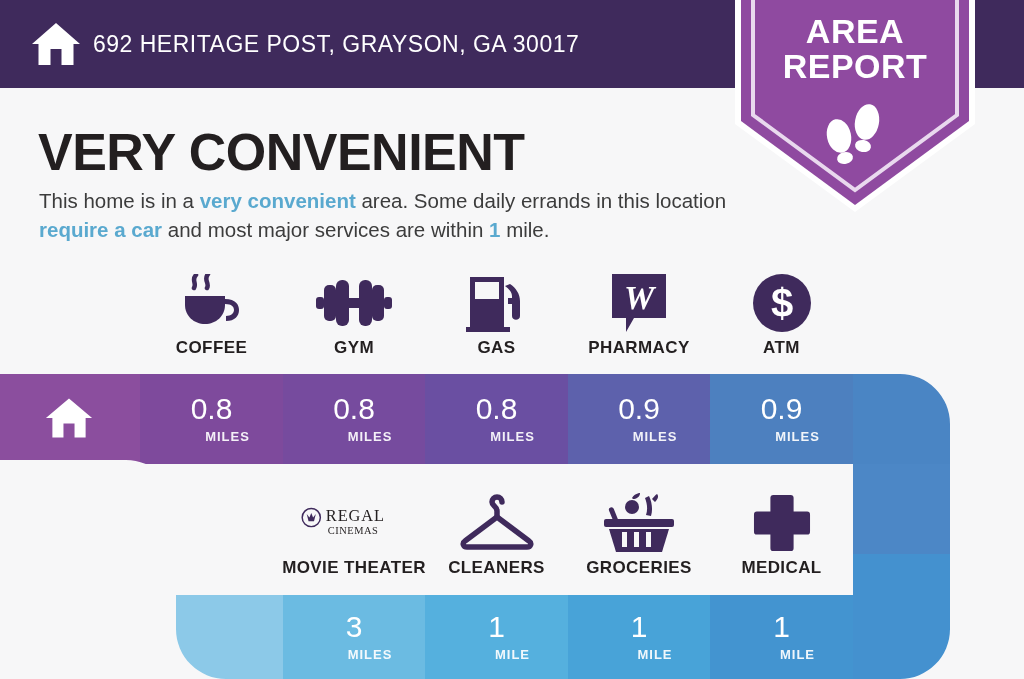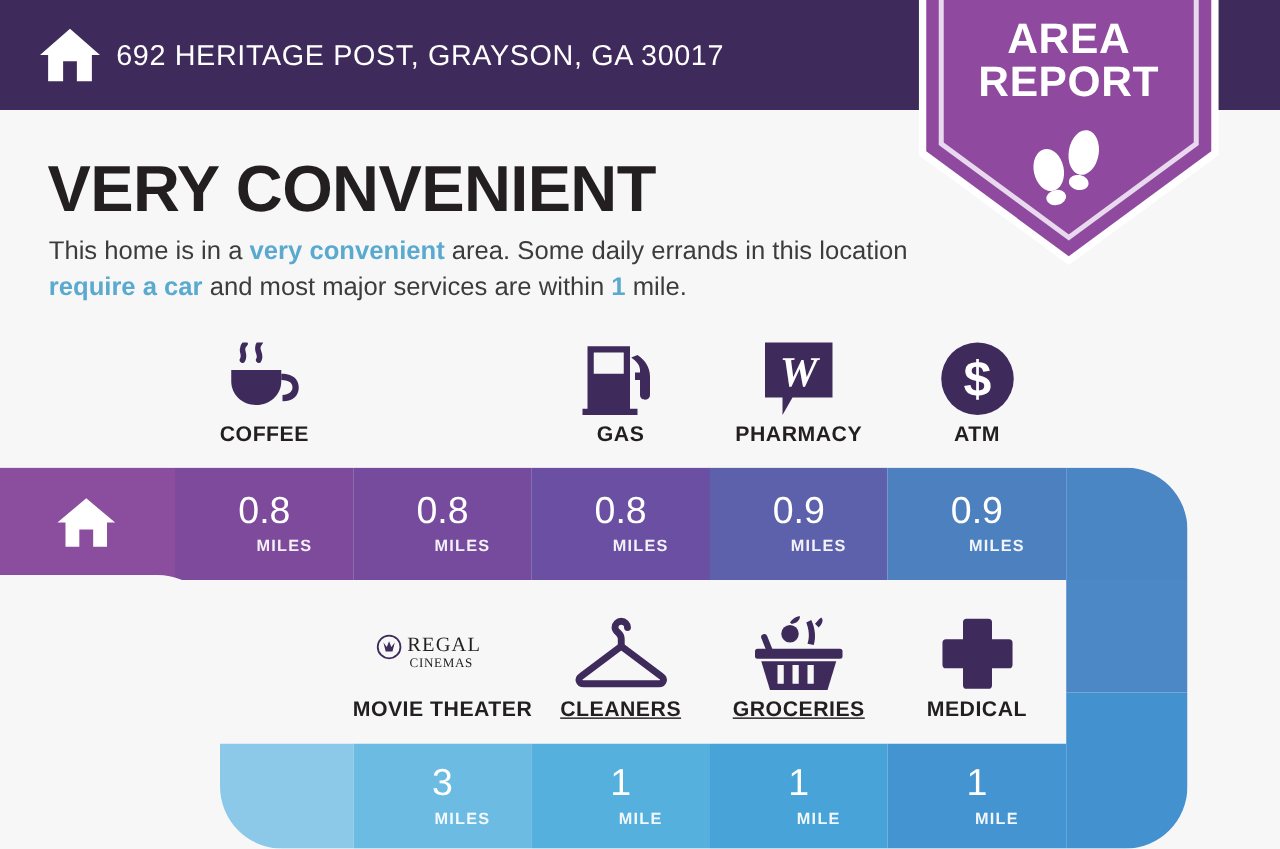--- a/index.html
+++ b/index.html
@@ -132,20 +132,36 @@
         <g fill="#3f2a5c">
           <path d="M16 1 c-5 5 1 8 -2 13 M28 0 c-5 6 2 9 -1 14" fill="none" stroke="#3f2a5c" stroke-width="4.5" stroke-linecap="round"></path>
           <path d="M5 22 h40 v9 c0 11 -9 19 -20 19 S5 42 5 31 Z"></path>
           <path d="M45 25 c11 0 14 6 14 11 c0 6 -4 11 -13 11 v-5 c5 0 8 -3 8 -6 c0 -3 -2 -6 -9 -6 Z"></path>
         </g>
       </svg>
     </span>
     <span class="icon-label">COFFEE</span>
   </div>
 
+  <div class="icon-cell" style="left:283px;width:142px;">
+    <span class="icon-glyph">
+      <svg viewBox="0 0 76 52" width="76" height="52" aria-hidden="true">
+        <g fill="#3f2a5c">
+          <rect x="0" y="20" width="8" height="12" rx="3"></rect>
+          <rect x="8" y="8" width="12" height="36" rx="5"></rect>
+          <rect x="20" y="3" width="13" height="46" rx="6"></rect>
+          <rect x="33" y="21" width="12" height="10"></rect>
+          <rect x="43" y="3" width="13" height="46" rx="6"></rect>
+          <rect x="56" y="8" width="12" height="36" rx="5"></rect>
+          <rect x="68" y="20" width="8" height="12" rx="3"></rect>
+        </g>
+      </svg>
+    </span>
+    <span class="icon-label">GYM</span>
+  </div>
 
   <div class="icon-cell" style="left:425px;width:143px;">
     <span class="icon-glyph">
       <svg viewBox="0 0 62 60" width="62" height="60" aria-hidden="true">
         <g fill="#3f2a5c">
           <path d="M4 4 h34 v50 h6 v5 H-1 v-5 h5 Z"></path>
           <rect x="9" y="9" width="24" height="17" fill="#f7f7f8"></rect>
           <path d="M44 11 c6 4 10 10 10 17 v15 c0 5 -8 5 -8 0 v-12 h-4 v-6 h4 v-2 c0 -4 -3 -7 -7 -10 Z"></path>
         </g>
       </svg>
@@ -182,33 +198,33 @@
       <svg viewBox="0 0 120 44" width="110" height="40" aria-hidden="true">
         <circle cx="13" cy="16" r="10" fill="none" stroke="#3f2a5c" stroke-width="1.6"></circle>
         <path d="M8 12 l2 8 h6 l2 -8 l-3 4 l-2 -5 l-2 5 Z" fill="#3f2a5c"></path>
         <text x="29" y="20" font-family="'Liberation Serif', serif" font-size="18" letter-spacing="1" fill="#231f20">REGAL</text>
         <text x="31" y="34" font-family="'Liberation Serif', serif" font-size="11.5" letter-spacing=".6" fill="#231f20">CINEMAS</text>
       </svg>
     </span>
     <span class="icon-label">MOVIE THEATER</span>
   </div>
 
-  <div class="icon-cell" style="left:425px;width:143px;text-decoration:underline;">
+  <div class="icon-cell" style="left:425px;width:143px;">
     <span class="icon-glyph">
       <svg viewBox="0 0 84 60" width="84" height="60" aria-hidden="true">
         <g fill="none" stroke="#3f2a5c" stroke-width="5.5" stroke-linejoin="round" stroke-linecap="round">
           <path d="M42 24 v-6 c0 -5 -5 -5 -5 -9 a5 5 0 1 1 10 0"></path>
           <path d="M42 24 L10 48 c-3 2 -2 6 2 6 h60 c4 0 5 -4 2 -6 Z"></path>
         </g>
       </svg>
     </span>
     <span class="icon-label">CLEANERS</span>
   </div>
 
-  <div class="icon-cell" style="left:568px;width:142px;text-decoration:underline;">
+  <div class="icon-cell" style="left:568px;width:142px;">
     <span class="icon-glyph">
       <svg viewBox="0 0 74 62" width="74" height="62" aria-hidden="true">
         <g fill="#3f2a5c">
           <circle cx="30" cy="15" r="7"></circle>
           <path d="M30 6 c3 -5 8 -5 8 -5 c0 4 -4 6 -7 6 Z"></path>
           <path d="M47 4 c3 6 4 14 2 20 l-5 -1 c2 -6 1 -12 -1 -17 Z"></path>
           <path d="M55 2 c2 2 1 5 -2 8 l-3 -3 c2 -2 3 -4 5 -5 Z"></path>
           <rect x="9" y="15" width="5" height="16" rx="2.5" transform="rotate(-22 11 23)"></rect>
           <rect x="2" y="27" width="70" height="8" rx="2"></rect>
           <path d="M7 37 h60 l-7 23 H14 Z"></path>

